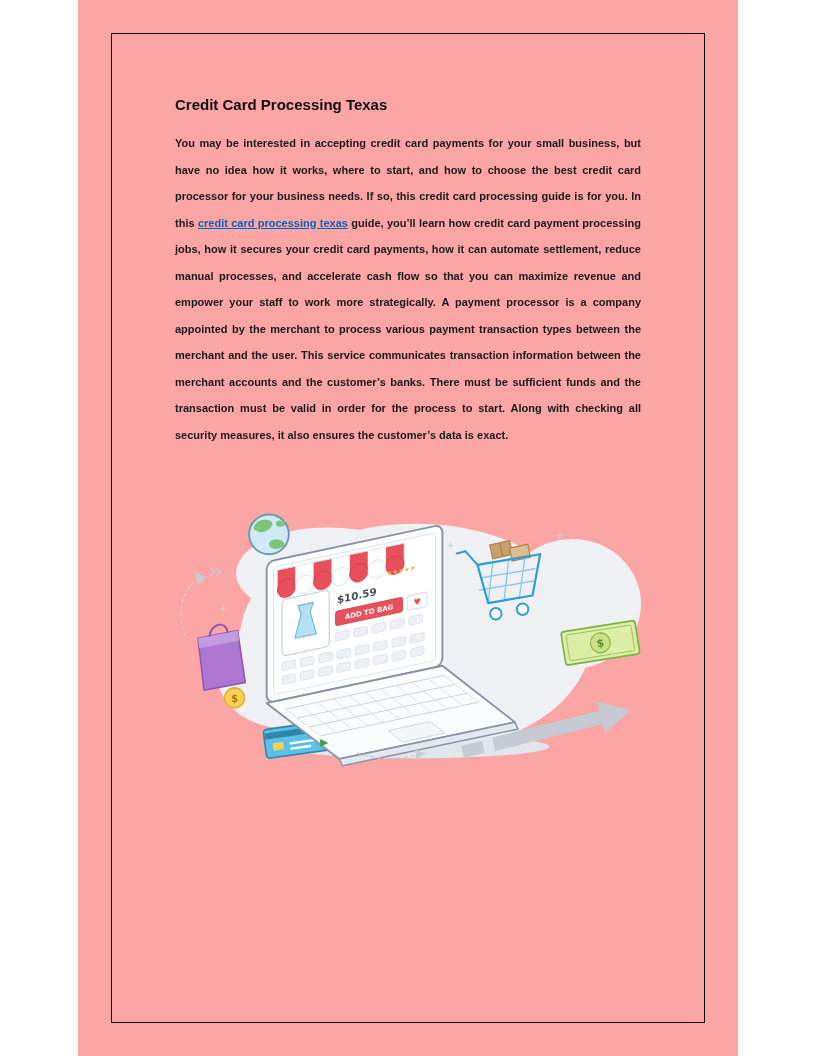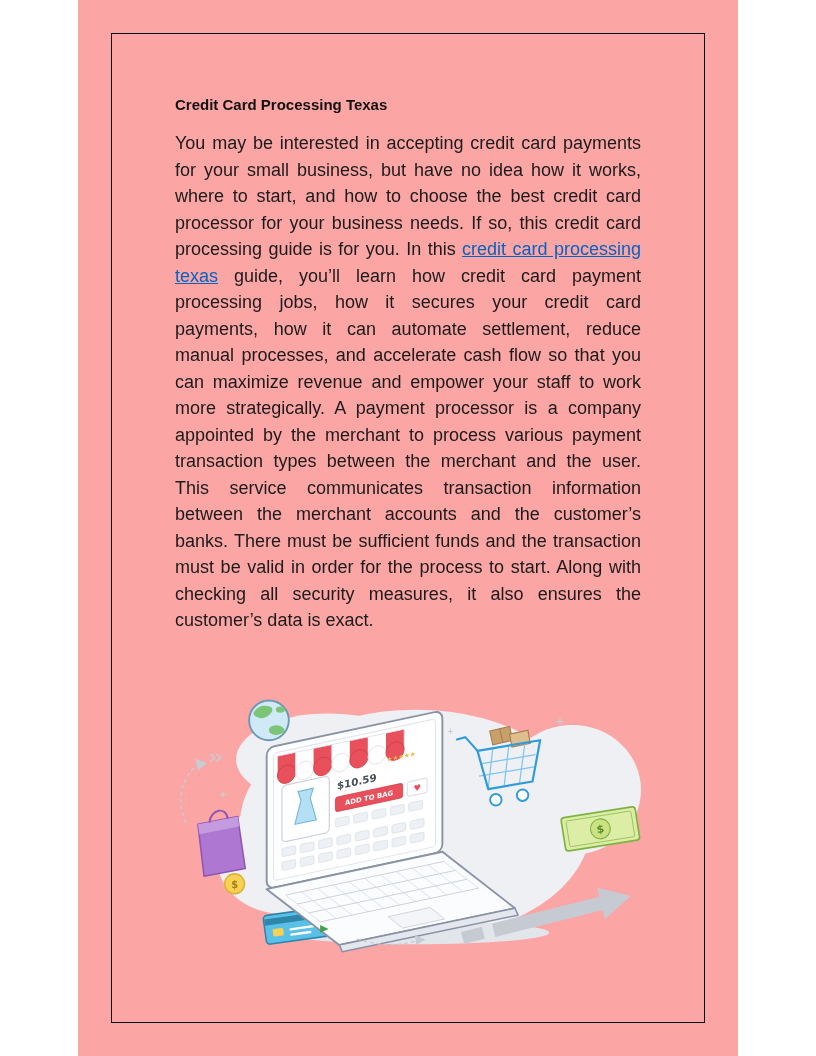--- a/index.html
+++ b/index.html
@@ -22,24 +22,25 @@
     padding: 61px 63px 0 63px;
   }
   .doc-title {
     font-size: 15px;
     font-weight: bold;
     color: #111111;
     line-height: 20px;
   }
   .body-paragraph {
     margin-top: 15px;
-    font-size: 18px;
+    font-size: 11px;
     line-height: 26.5px;
     text-align: justify;
     color: #1b1b1b;
+    font-weight: bold;
   }
   .inline-link {
     color: #0563C1;
     text-decoration: underline;
     cursor: pointer;
   }
   .illustration-wrap {
     margin-top: 12px;
     display: flex;
     justify-content: center;

